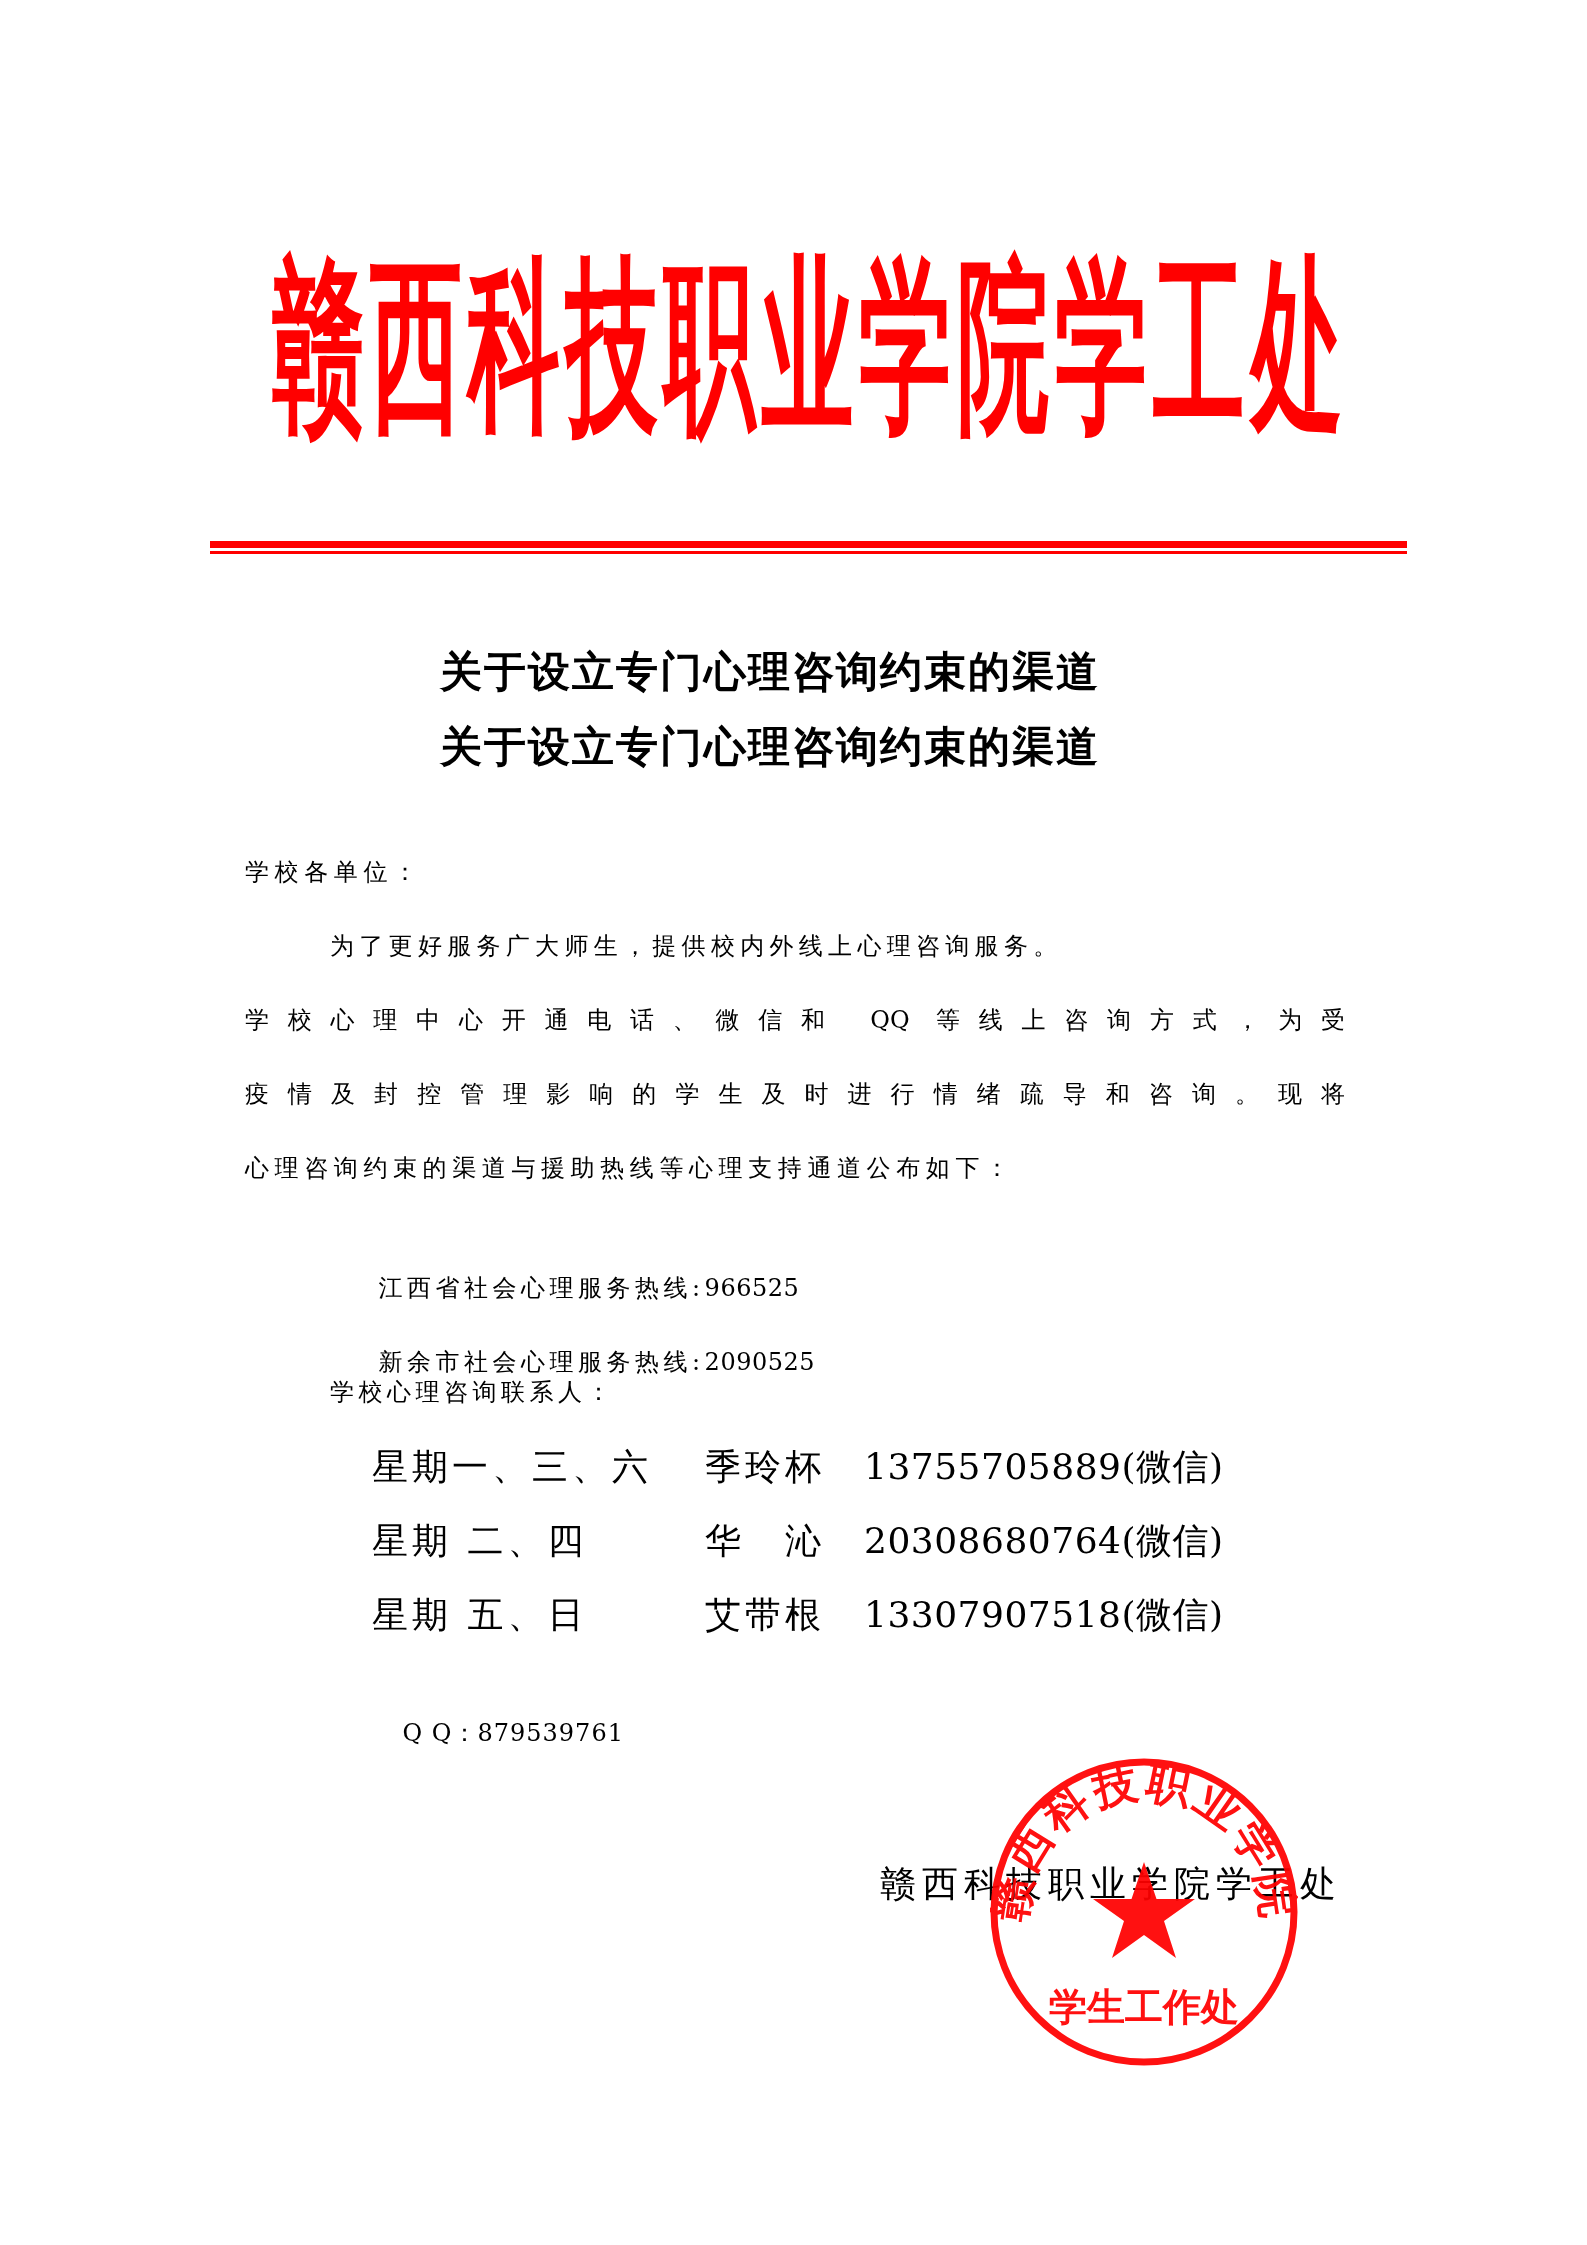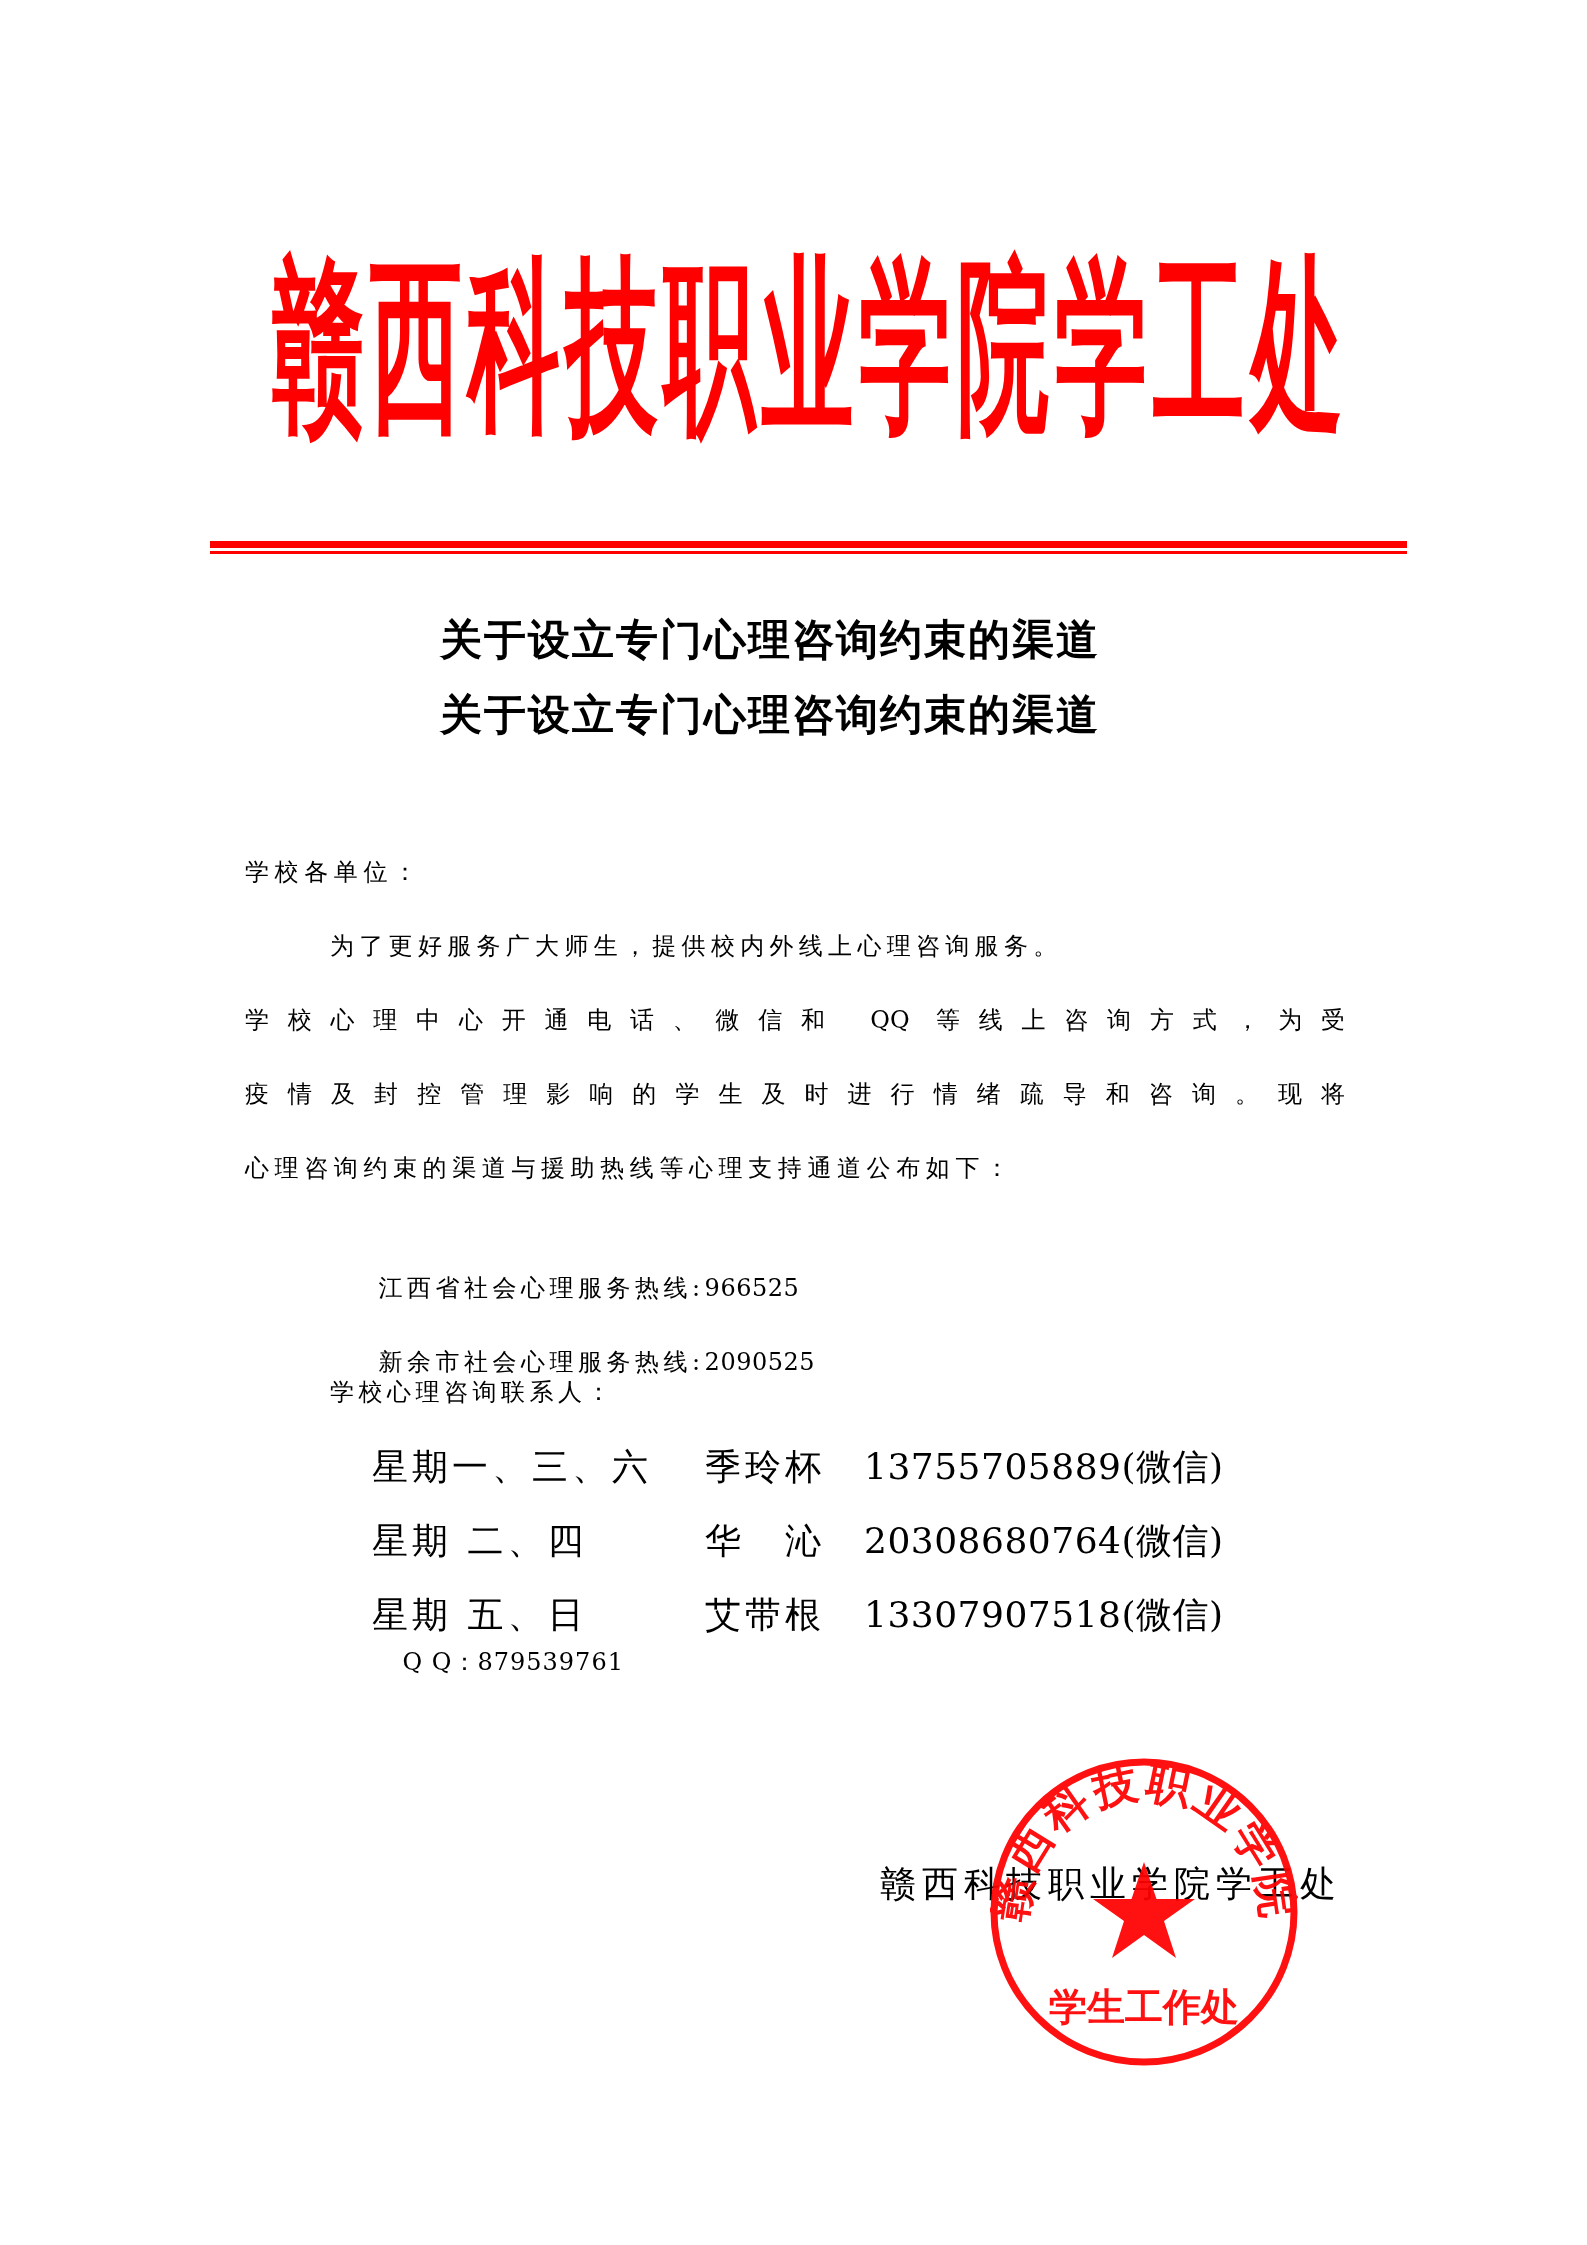--- a/index.html
+++ b/index.html
@@ -12,21 +12,21 @@
               display: flex; justify-content: space-between; align-items: center; }
   .masthead span { display: inline-block; color: #ff0000; font-family: "DejaVu Serif", "Liberation Serif", serif;
                    font-weight: bold; font-size: 92px; line-height: 92px; transform: scaleY(2.05);
                    transform-origin: center center; width: 96px; text-align: center; }
   .rule-thick { position: absolute; left: 210px; top: 541px; width: 1197px; height: 7px; background: #ff0000; }
   .rule-thin  { position: absolute; left: 210px; top: 551px; width: 1197px; height: 3px; background: #ff0000; }
 
   
   .doc-title { position: absolute; left: 0; width: 1540px; text-align: center;
                font-family: "DejaVu Sans", "Liberation Sans", sans-serif; font-weight: bold;
-               font-size: 42px; line-height: 50px; letter-spacing: 2px; }
+               font-size: 42px; line-height: 50px; letter-spacing: 2px; margin-top: 32px; }
   .doc-title.l1 { top: 615px; }
   .doc-title.l2 { top: 690px; }
 
   
   .line { position: absolute; font-size: 24px; line-height: 44px; white-space: pre;
           font-family: "DejaVu Serif", "Liberation Serif", serif; }
   .body-line { left: 245px; width: 1100px; letter-spacing: 5.6px; }
   .body-line.justify { text-align: justify; text-align-last: justify; letter-spacing: 0; }
   .indent { left: 330px; }
 
@@ -90,21 +90,21 @@
     <span class="days">星期 二、四</span>
     <span class="name">华　沁</span>
     <span class="phone">20308680764(微信)</span>
   </div>
   <div class="contact-row" style="top:1593px;">
     <span class="days">星期 五、日</span>
     <span class="name">艾带根</span>
     <span class="phone">13307907518(微信)</span>
   </div>
 
-  <div class="line" style="left:368px; top:1596px; letter-spacing:1px;">
+  <div class="line" style="left:368px; top:1667px; letter-spacing:1px;">
     <span>Q Q：</span><span>879539761</span>
   </div>
 
   <div class="sig" style="left:880px; top:1862px;">赣西科技职业学院学工处</div>
 
   <svg class="seal" viewBox="0 0 308 308">
     <defs>
       <path id="sealArc" d="M 48 210 A 118 118 0 1 1 260 210"></path>
     </defs>
     <circle cx="154" cy="154" r="150" fill="none" stroke="#ff0000" stroke-width="7"></circle>

